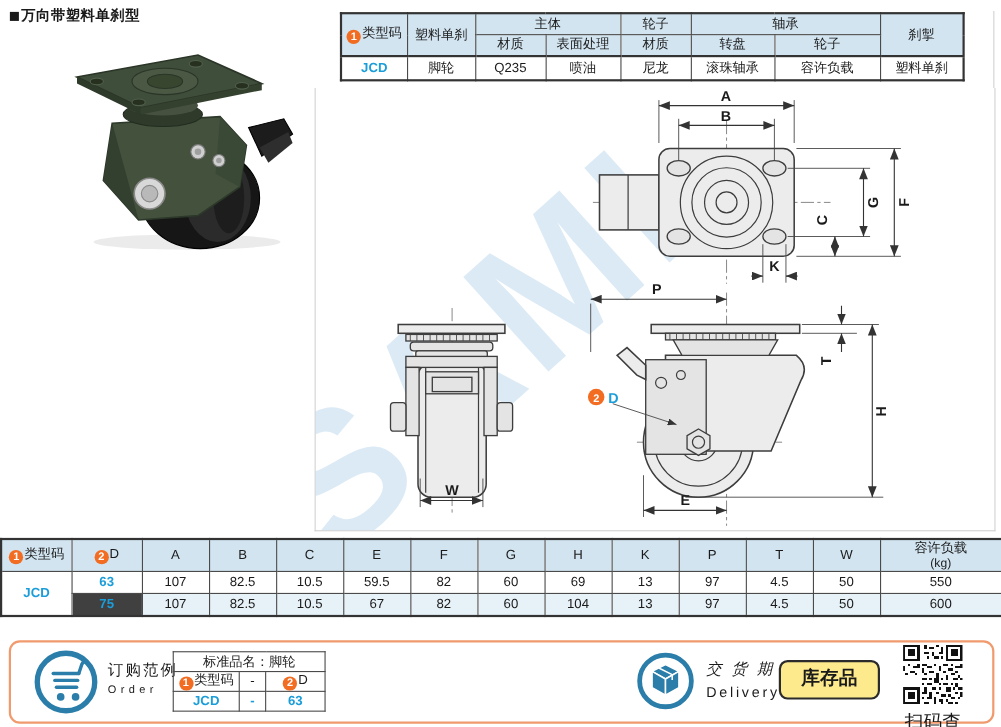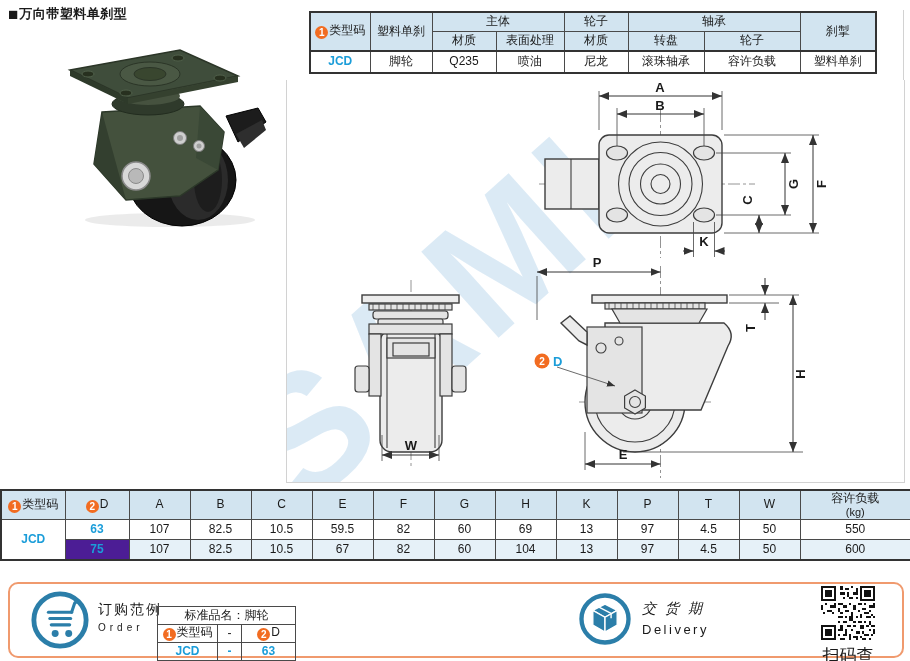--- a/index.html
+++ b/index.html
@@ -34,29 +34,29 @@
   .thin{fill:none;stroke:#3d3d3d;stroke-width:1.1;}
   .dim{stroke:#333;stroke-width:1;fill:none;}
   .ext{stroke:#444;stroke-width:.8;fill:none;}
   .cl{stroke:#888;stroke-width:.9;fill:none;stroke-dasharray:12 3 3 3;}
   .dlab{font-size:13px;font-weight:bold;fill:#1a1a1a;}
   
   .dim-table{position:absolute;left:0;top:489px;width:910px;border:2px solid #333;}
   .dim-table td.hd{height:28px;}
   .dim-table tr.r td{height:19px;border-top:1.5px solid #333;}
   .dim-table tr.r2 td{height:19px;background:#e6f1f8;}
-  .dim-table tr.r2 td.white{background:#4c1d95;}
+  .dim-table tr.r2 td.white{background:#404040;}
   .load .ln2{display:block;font-size:11px;}
   
   .strip{position:absolute;left:8px;top:582px;width:892px;height:72px;
          border:2px solid #f09a6e;border-radius:10px;background:#fff;}
   .cart-wrap{position:absolute;left:20px;top:6px;}
   .ord-cn{position:absolute;left:88px;top:17px;font-size:14px;letter-spacing:2px;white-space:nowrap;}
   .ord-en{position:absolute;left:88px;top:38px;font-size:10px;letter-spacing:4px;white-space:nowrap;}
-  .ord{position:absolute;left:147px;top:22px;width:138px;border:1.5px solid #333;}
+  .ord{position:absolute;left:147px;top:8px;width:138px;border:1.5px solid #333;}
   .ord td{height:17px;font-size:12px;}
   .del-wrap{position:absolute;left:568px;top:8px;}
   .del-cn{position:absolute;left:632px;top:16px;font-size:14px;letter-spacing:9px;white-space:nowrap;font-style:italic;}
   .del-en{position:absolute;left:632px;top:38px;font-size:13px;letter-spacing:2.5px;white-space:nowrap;}
   .stock-btn{position:absolute;left:698px;top:16px;width:88px;height:32px;
              background:#fdea8c;border:2px solid #2b2b2b;border-radius:8px;
              font-size:17px;font-weight:bold;text-align:center;line-height:30px;}
   .qr-wrap{position:absolute;left:810px;top:2px;width:56px;text-align:center;}
   .qr-caption{font-size:17px;margin-top:0px;}
   .wm{font-weight:bold;fill:#b9d6ec;opacity:.5;letter-spacing:8px;}
@@ -395,20 +395,21 @@
     <g stroke="#fff" stroke-width="1.6" stroke-linejoin="round">
       <polygon points="31,14 45,21 31,29 17,21" fill="#2b7ea9"></polygon>
       <polygon points="17,21 31,29 31,46 17,38" fill="#2b7ea9"></polygon>
       <polygon points="45,21 31,29 31,46 45,38" fill="#2b7ea9"></polygon>
       <polyline points="24,17.5 38,24.5 38,30" fill="none"></polyline>
     </g>
   </svg>
   <div class="del-cn">交货期</div>
   <div class="del-en">Delivery</div>
 
+  <div class="stock-btn">库存品</div>
 
   <div class="qr-wrap">
     <svg width="54" height="54" viewBox="0 0 25 25" shape-rendering="crispEdges">
       <rect x="0" y="0" width="25" height="25" fill="#fff"></rect>
       <g fill="#111">
         <rect x="0" y="0" width="7" height="7"></rect>
           <rect x="18" y="0" width="7" height="7"></rect>
           <rect x="0" y="18" width="7" height="7"></rect>
         <rect x="9" y="0" width="1" height="2"></rect>
           <rect x="11" y="1" width="2" height="1"></rect>

